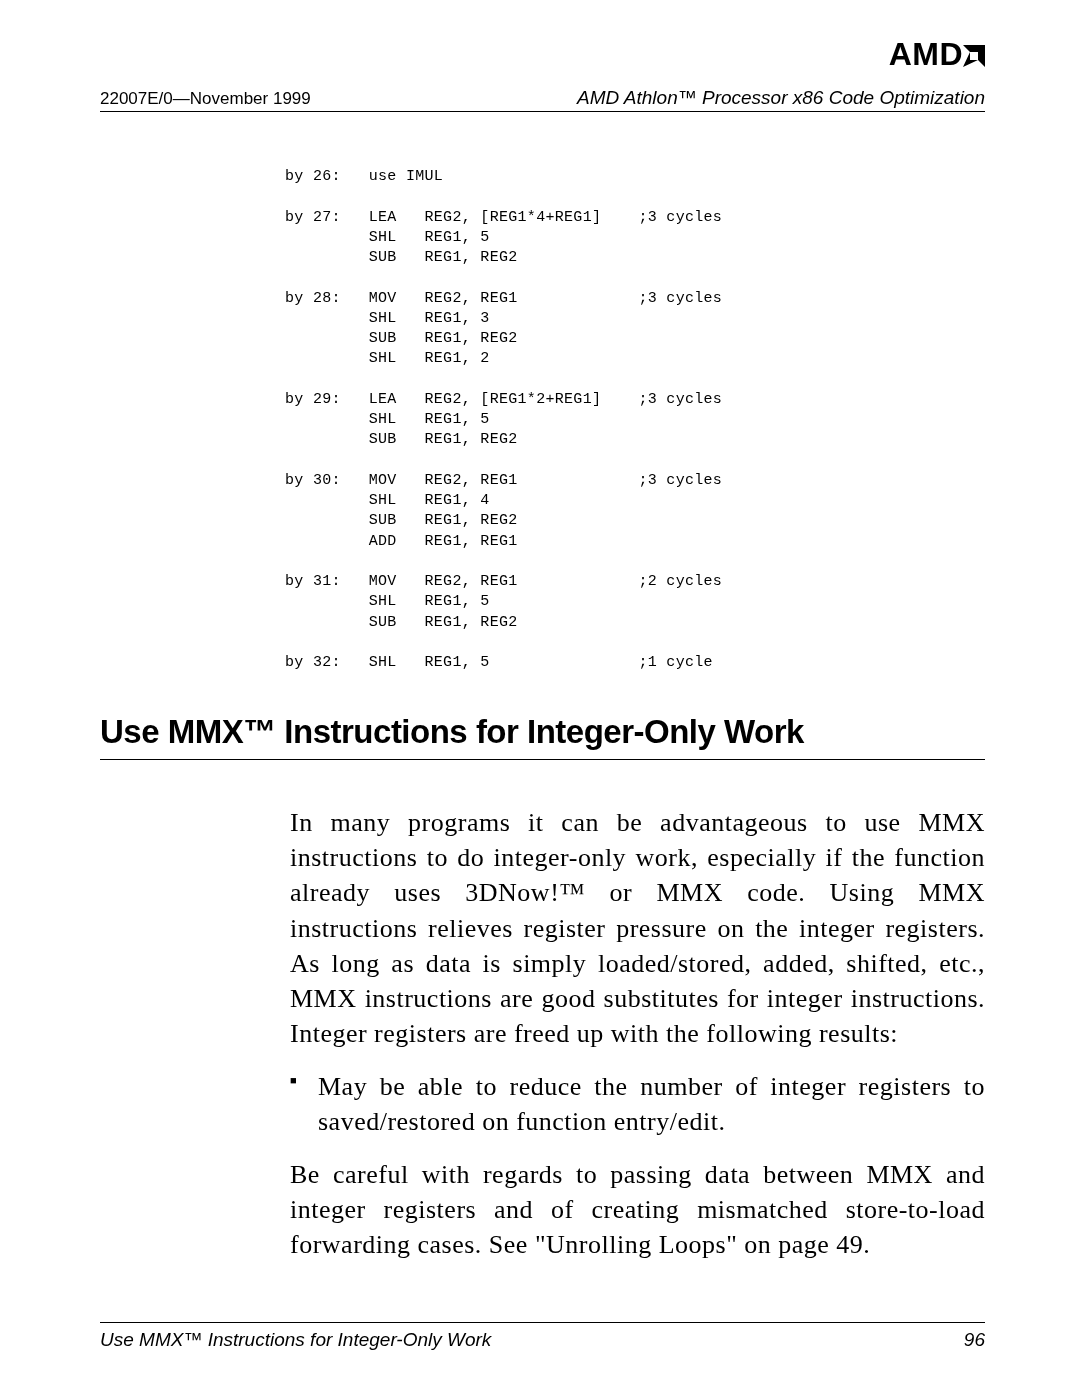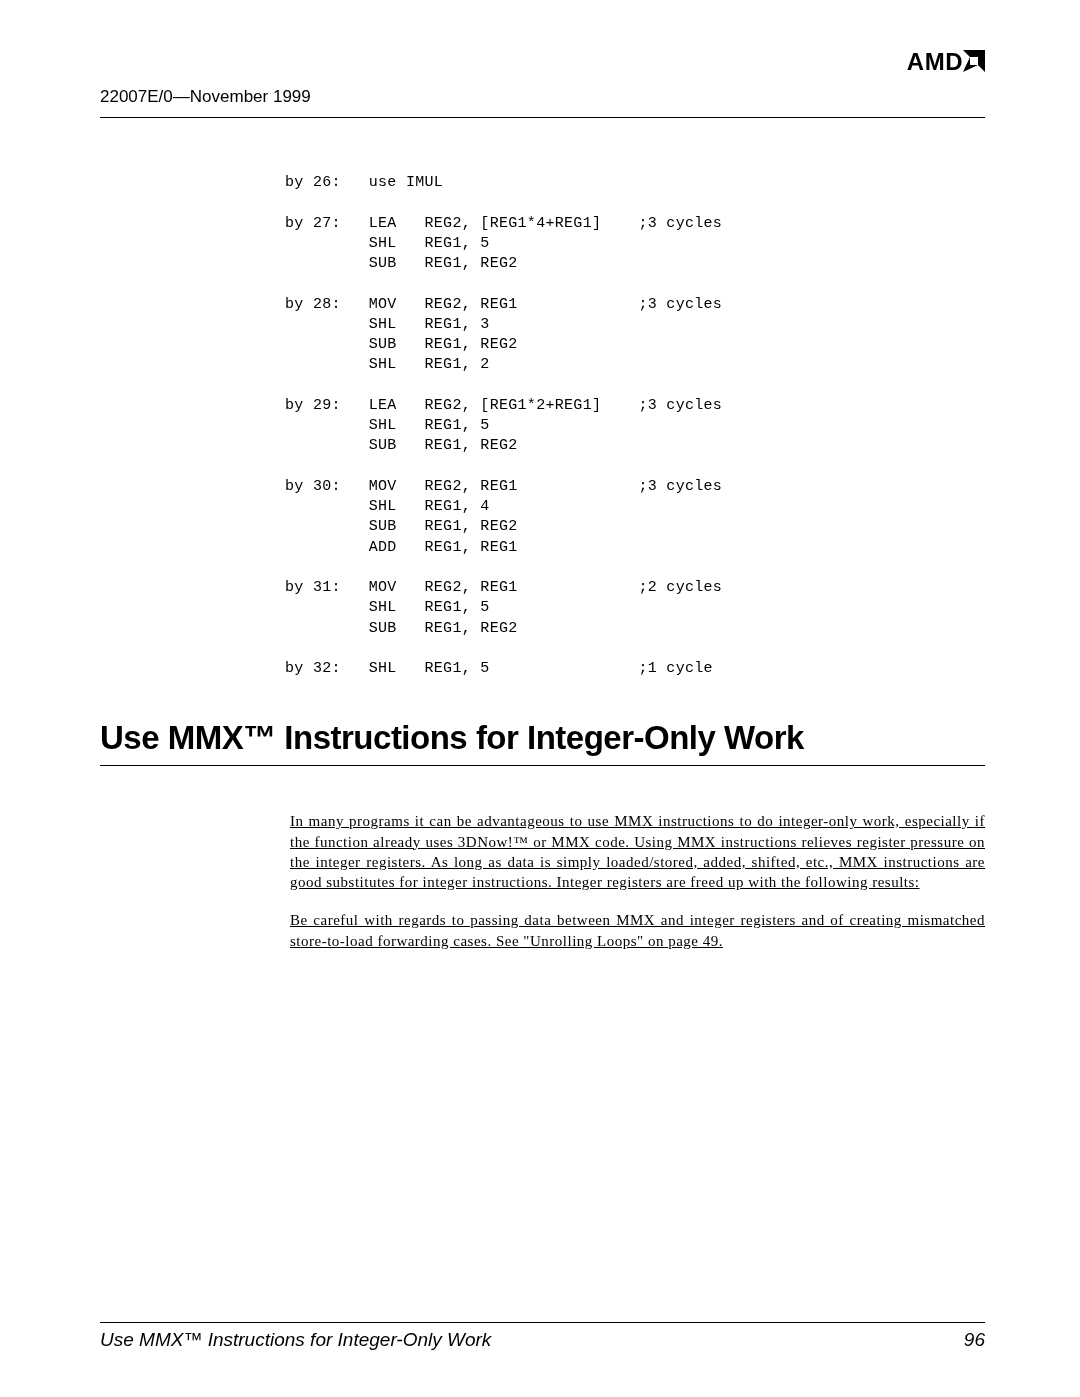--- a/index.html
+++ b/index.html
@@ -7,40 +7,40 @@
     width: 1080px;
     height: 1397px;
     background: #fff;
     font-family: Georgia, 'Times New Roman', serif;
     color: #000;
     position: relative;
     padding: 55px 95px 50px 100px;
   }
   .logo {
     position: absolute;
-    top: 48px;
+    top: 36px;
     right: 95px;
     font-family: Arial, Helvetica, sans-serif;
     font-weight: 900;
-    font-size: 24px;
+    font-size: 32px;
     letter-spacing: 0.5px;
   }
   .logo-arrow {
     display: inline-block;
     position: relative;
     top: 2px;
   }
   .header-row {
     display: flex;
     justify-content: space-between;
     align-items: baseline;
     margin-top: 32px;
     font-size: 18px;
     border-bottom: 1.5px solid #000;
-    padding-bottom: 10px;
+    padding-bottom: 2px;
   }
   .header-left {
     font-family: 'Trebuchet MS', Arial, sans-serif;
     font-size: 17px;
   }
   .header-right {
     font-family: 'Trebuchet MS', Arial, sans-serif;
     font-style: italic;
     font-size: 19px;
   }
@@ -56,25 +56,24 @@
     font-family: Arial, Helvetica, sans-serif;
     font-weight: 900;
     font-size: 33px;
     margin-top: 40px;
     padding-bottom: 8px;
     border-bottom: 1.5px solid #000;
     letter-spacing: -0.5px;
   }
   .body-text {
     margin: 45px 0 8px 190px;
-    font-size: 15px;
+    font-size: 26px;
     line-height: 1.35;
     text-align: justify;
     letter-spacing: 0.5px;
-    text-decoration: underline;
   }
   .para { margin-bottom: 18px; }
   ul.bullets {
     list-style: none;
     margin: 4px 0 18px 0;
   }
   ul.bullets li {
     position: relative;
     padding-left: 28px;
     margin-bottom: 10px;
@@ -106,20 +105,21 @@
 <body>
 
 <div class="logo">
   <span>AMD</span><span class="logo-arrow"><svg width="22" height="22" viewBox="0 0 22 22">
         <path d="M0 0 L22 0 L22 22 L15 15 L15 7 L7 7 L0 0 Z M0 22 L7 15 L7 7 M15 15 L7 15 L0 22" fill="#000"></path>
       </svg></span>
 </div>
 
 <div class="header-row">
   <span class="header-left">22007E/0—November 1999</span>
+  <span class="header-right">AMD Athlon™ Processor x86 Code Optimization</span>
 </div>
 
 <div class="code-block">by 26:   use IMUL
 
 by 27:   LEA   REG2, [REG1*4+REG1]    ;3 cycles
          SHL   REG1, 5
          SUB   REG1, REG2
 
 by 28:   MOV   REG2, REG1             ;3 cycles
          SHL   REG1, 3
@@ -139,20 +139,21 @@
          SHL   REG1, 5
          SUB   REG1, REG2
 
 by 32:   SHL   REG1, 5                ;1 cycle</div>
 
 <h1 class="section-heading">Use MMX™ Instructions for Integer-Only Work</h1>
 
 <div class="body-text">
   <p class="para">In many programs it can be advantageous to use MMX instructions to do integer-only work, especially if the function already uses 3DNow!™ or MMX code. Using MMX instructions relieves register pressure on the integer registers. As long as data is simply loaded/stored, added, shifted, etc., MMX instructions are good substitutes for integer instructions. Integer registers are freed up with the following results:</p>
   <ul class="bullets">
+    <li>May be able to reduce the number of integer registers to saved/restored on function entry/edit.</li>
   </ul>
   <p class="para">Be careful with regards to passing data between MMX and integer registers and of creating mismatched store-to-load forwarding cases. See "Unrolling Loops" on page 49.</p>
 </div>
 
 <div class="footer">
   <span>Use MMX™ Instructions for Integer-Only Work</span>
   <span class="footer-right">96</span>
 </div>
 
 </body></html>

